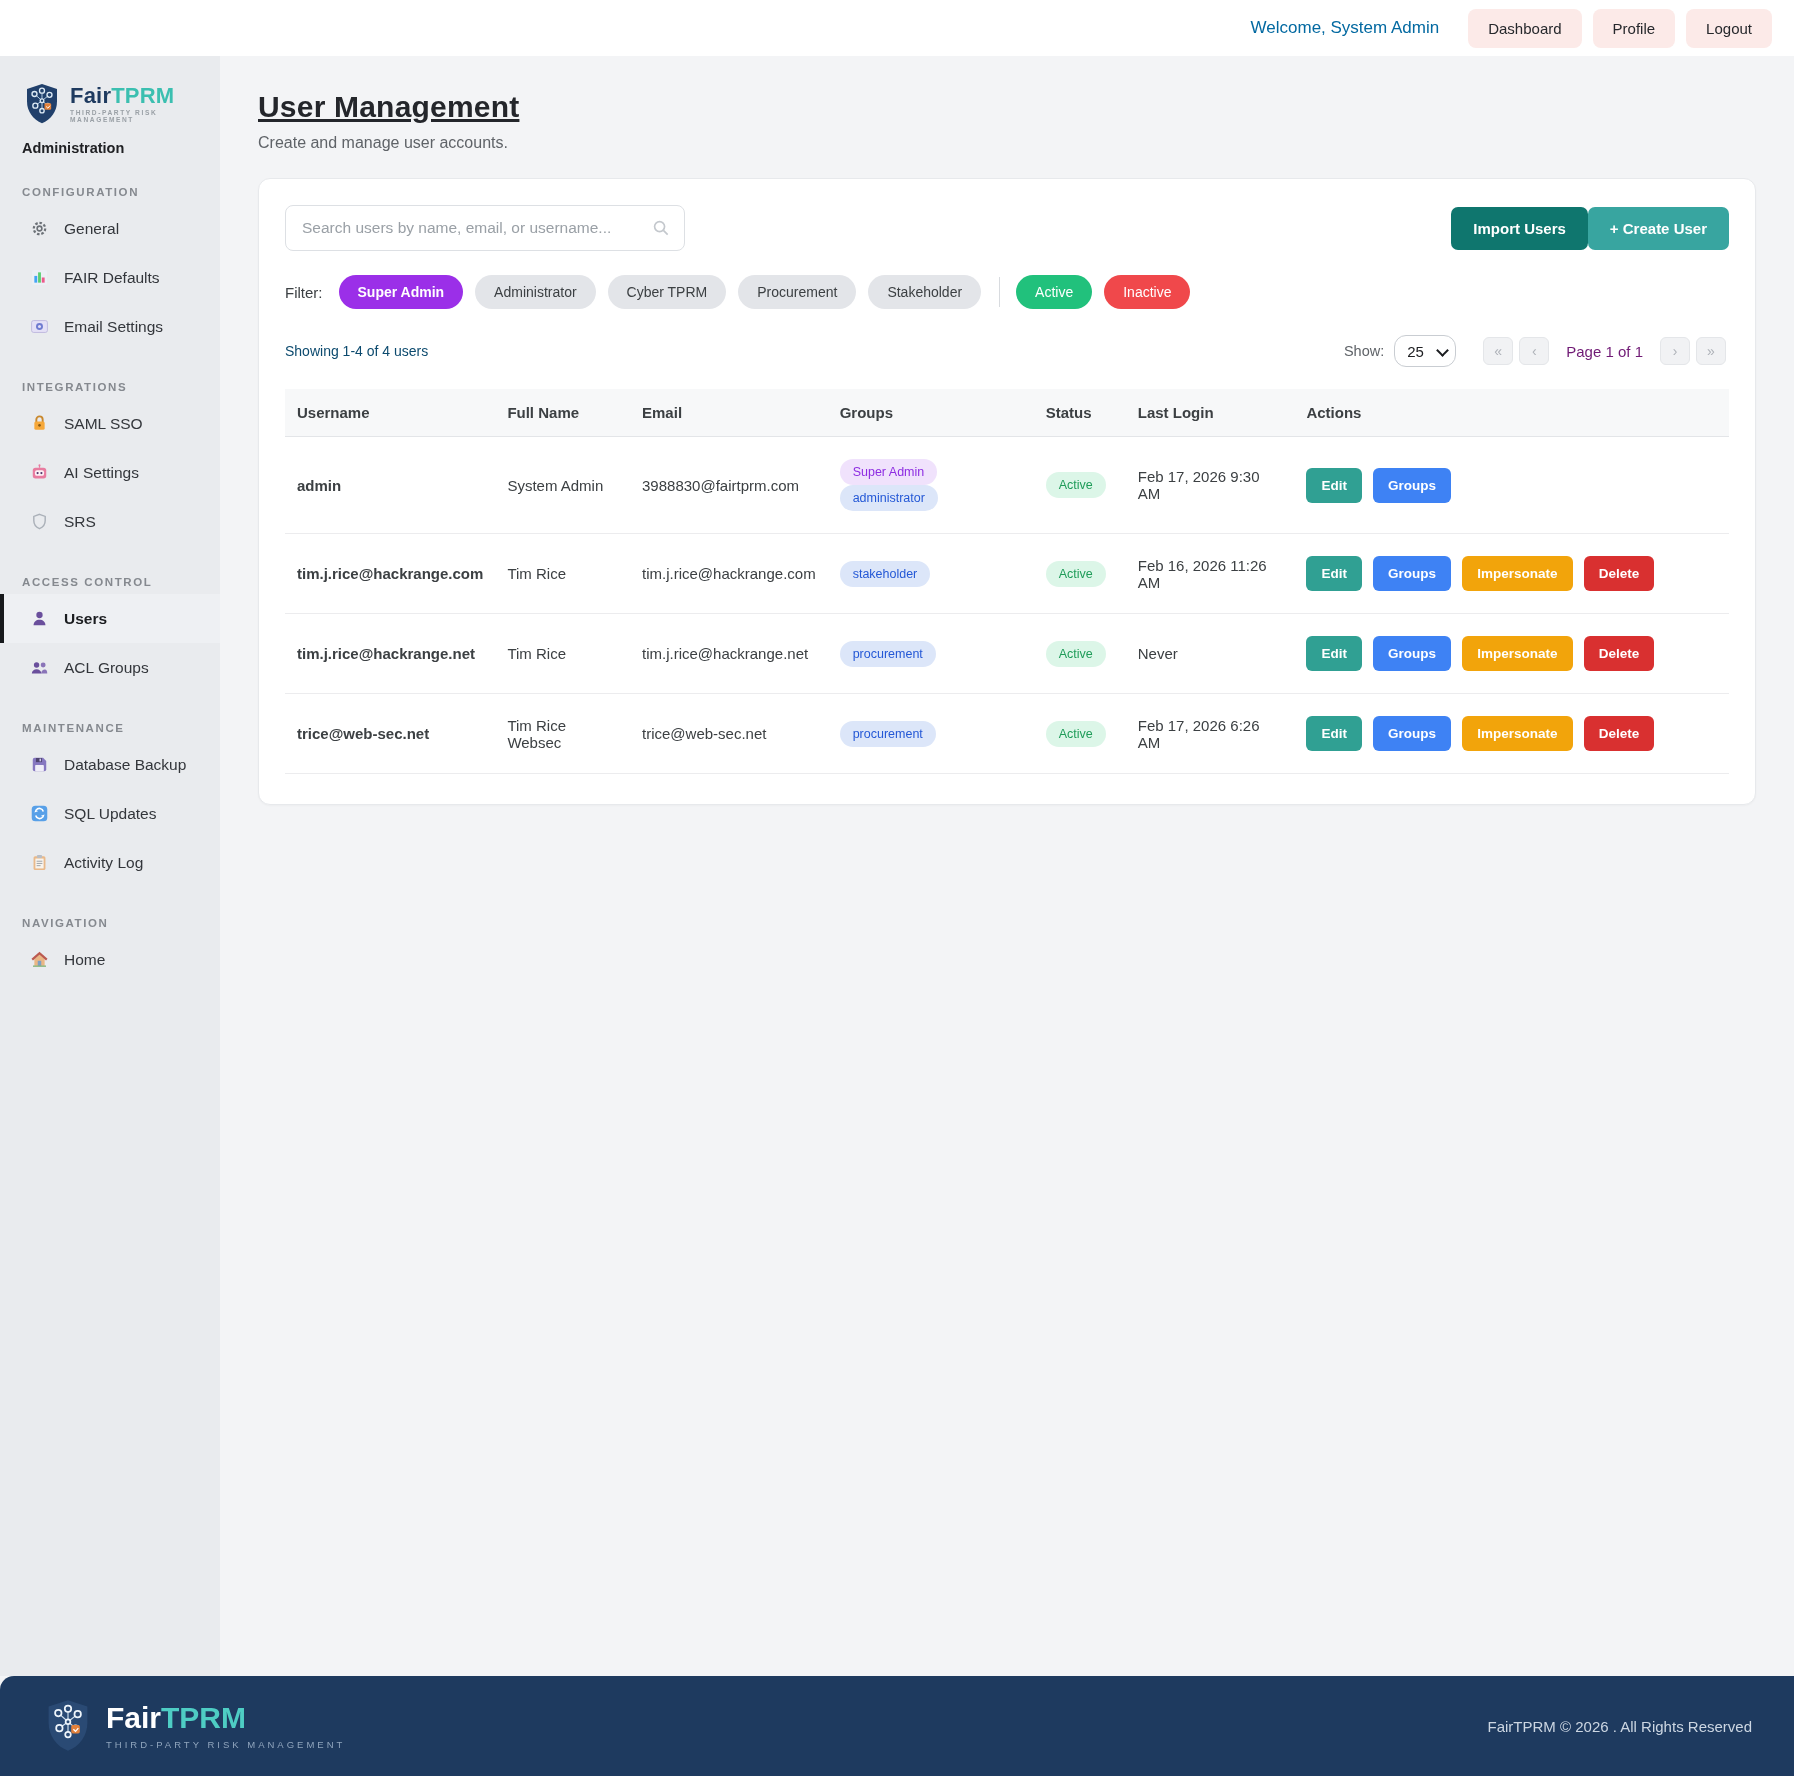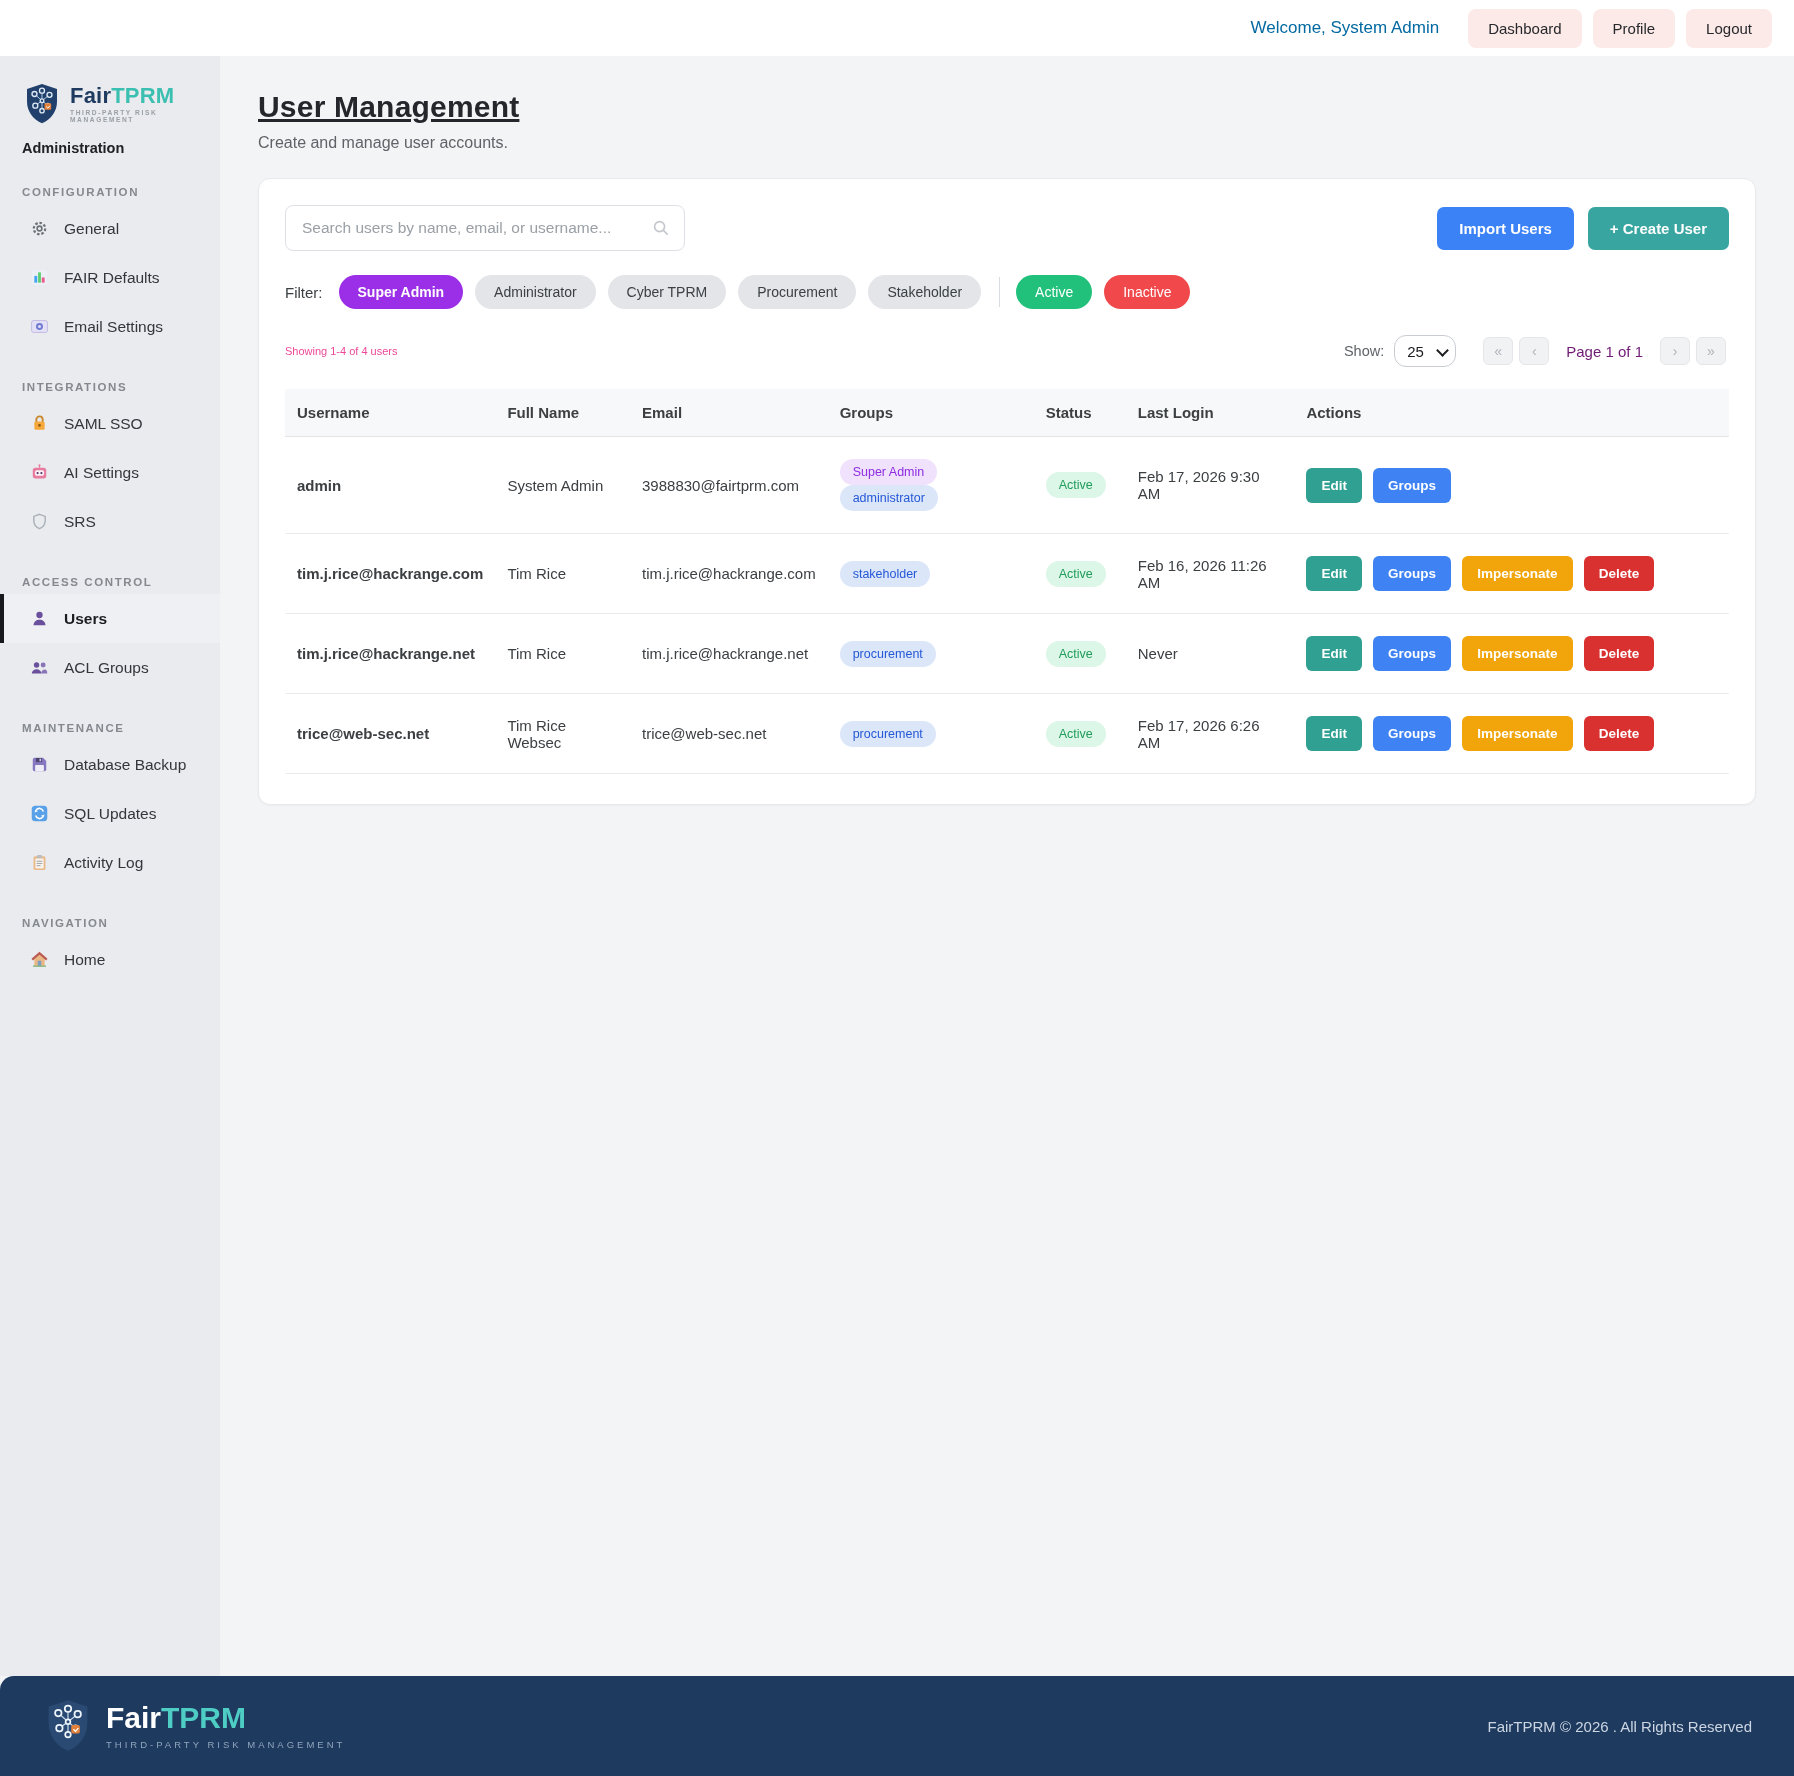--- a/index.html
+++ b/index.html
@@ -37,33 +37,33 @@
 
   .card { background:#ffffff; border:1px solid #e7e9ec; border-radius:12px; margin-top:26px; padding:26px 26px 30px 26px; box-shadow:0 1px 2px rgba(0,0,0,.03); }
 
   .card-top { display:flex; align-items:center; }
   .search-wrap { position:relative; width:400px; }
   .search-input { width:100%; height:46px; border:1px solid #dde0e4; border-radius:8px; padding:0 44px 0 16px; font-size:15.5px; font-family:inherit; color:#3c4043; background:#fff; outline:none; }
   .search-input::placeholder { color:#9aa0a6; }
   .search-ico { position:absolute; right:14px; top:13px; width:20px; height:20px; }
   .spacer { flex:1 1 auto; }
   .btn { border:none; border-radius:7px; font-family:inherit; font-weight:bold; cursor:pointer; color:#fff; }
-  .btn-import { background:#3b82f6; font-size:15px; padding:13px 22px; margin-right:14px; }
+  .btn-import { background:#0f766e; font-size:15px; padding:13px 22px; }
   .btn-create { background:#38a5a0; font-size:15px; padding:13px 22px; }
 
   .filter-row { display:flex; align-items:center; margin-top:24px; }
   .filter-label { font-size:15px; color:#3c4043; margin-right:16px; }
   .chip { border:none; border-radius:999px; padding:9px 19px; font-size:14px; font-family:inherit; cursor:pointer; margin-right:12px; background:#e3e5e9; color:#3c4043; }
   .chip-activefilter { background:#9b2fe8; color:#fff; font-weight:bold; }
   .chip-divider { width:1px; height:30px; background:#d8dbdf; margin:0 16px 0 6px; }
   .chip-green { background:#21c17c; color:#fff; }
   .chip-red { background:#f0484b; color:#fff; }
 
   .meta-row { display:flex; align-items:center; margin-top:26px; }
-  .showing { font-size:11px; color:#ec4899;text-align:right; }
+  .showing { font-size:14px; color:#0c4a6e;text-align:right; }
   .show-label { font-size:14.5px; color:#5f6368; margin-right:10px; }
   .select-wrap { position:relative; margin-right:24px; }
   .size-select { appearance:none; -webkit-appearance:none; width:62px; height:32px; border:1px solid #c9cdd2; border-radius:12px; background:#fff; font-size:15px; font-family:inherit; color:#202124; padding:0 22px 0 12px; cursor:pointer; }
   .select-wrap::after { content:""; position:absolute; right:9px; top:11px; width:7px; height:7px; border-right:2.6px solid #1b1d20; border-bottom:2.6px solid #1b1d20; transform:rotate(45deg); pointer-events:none; }
   .pagerbtn { width:30px; height:28px; background:#f1f2f4; border:1px solid #e4e6e9; border-radius:6px; color:#aeb2b8; font-size:14px; cursor:pointer; margin:0 3px; font-family:inherit; }
   .page-info { font-size:15px; color:#701a75; margin:0 14px; }
 
   table.users { width:100%; border-collapse:collapse; margin-top:22px; }
   table.users thead tr { background:#f7f8f9; }
   table.users th { text-align:left; font-size:15px; font-weight:bold; color:#3c4043; padding:15px 12px; border-bottom:1px solid #e3e5e8; }

